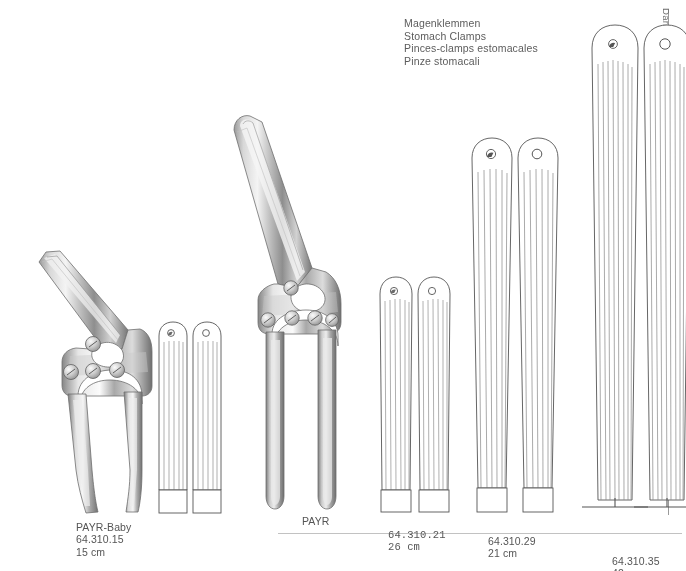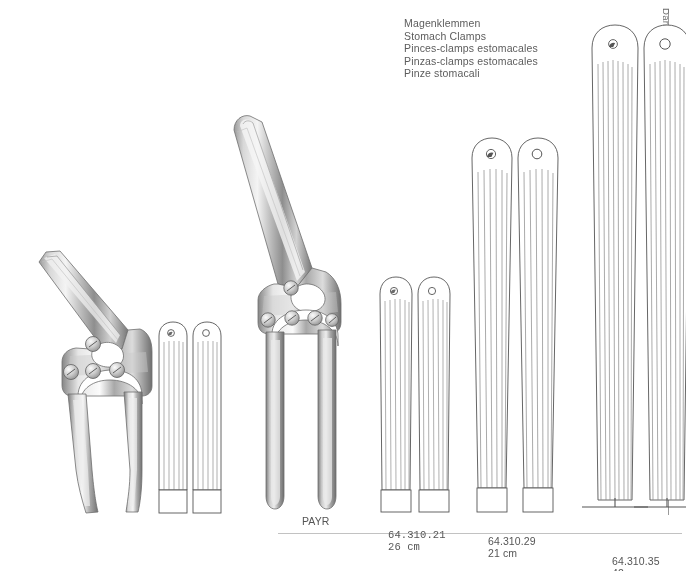--- a/index.html
+++ b/index.html
@@ -93,21 +93,20 @@
 </style>
 </head>
 <body>
 
 <div class="page">
 
   <div class="heading">
     <div>Magenklemmen</div>
     <div>Stomach Clamps</div>
     <div>Pinces-clamps estomacales</div>
-    <div>Pinzas-clamps estomacales</div>
     <div>Pinze stomacali</div>
   </div>
 
   <div class="siderule"></div>
   <div class="sidetext">Darm, Magen / Intestines and Stomach / Intestin, Estomac / Intestinos, Estómago / Intestini, Stomaco</div>
 
   <svg class="art" viewBox="0 0 686 571">
     <defs>
 
       <linearGradient id="steelA" x1="0" y1="0" x2="1" y2="0">
@@ -353,20 +352,25 @@
         <line x1="680" y1="64" x2="680" y2="500"></line>
         <line x1="684" y1="67" x2="683" y2="500"></line>
       </g>
       <line x1="634" y1="507" x2="700" y2="507" stroke="#555555" stroke-width="1.1"></line>
       <line x1="667" y1="498" x2="667" y2="507" stroke="#555555" stroke-width="1.1"></line>
     </g>
   </svg>
 
   <div class="rule"></div>
 
+  <div class="caption cap-baby">
+    <div>PAYR-Baby</div>
+    <div>64.310.15</div>
+    <div>15 cm</div>
+  </div>
 
   <div class="caption cap-payr">
     <div>PAYR</div>
   </div>
 
   <div class="caption cap-21">
     <div>64.310.21</div>
     <div>26 cm</div>
   </div>
 

